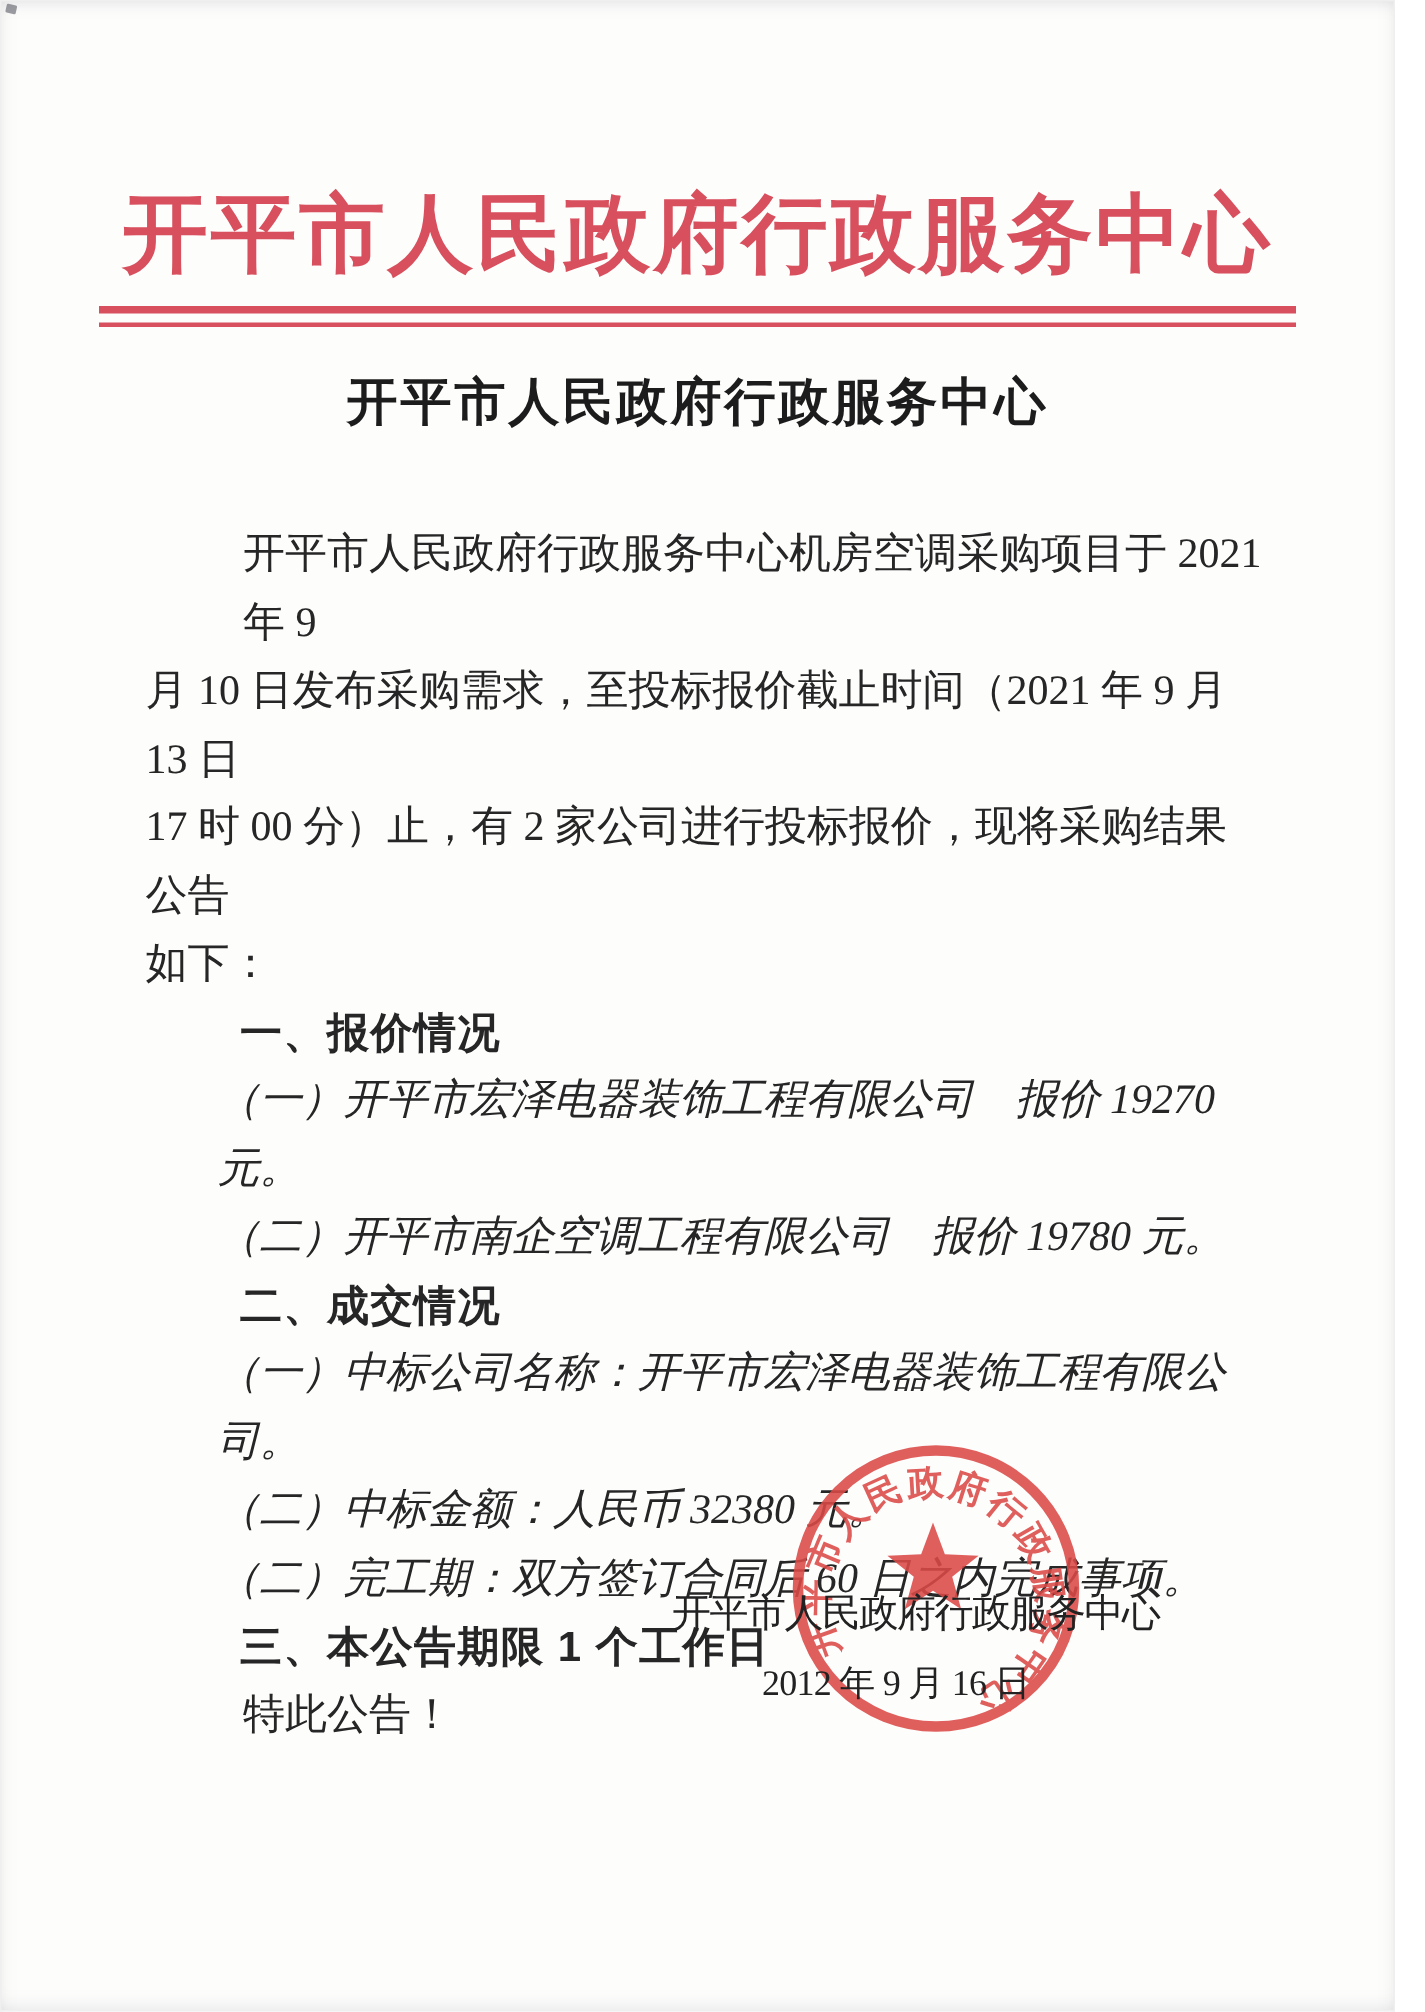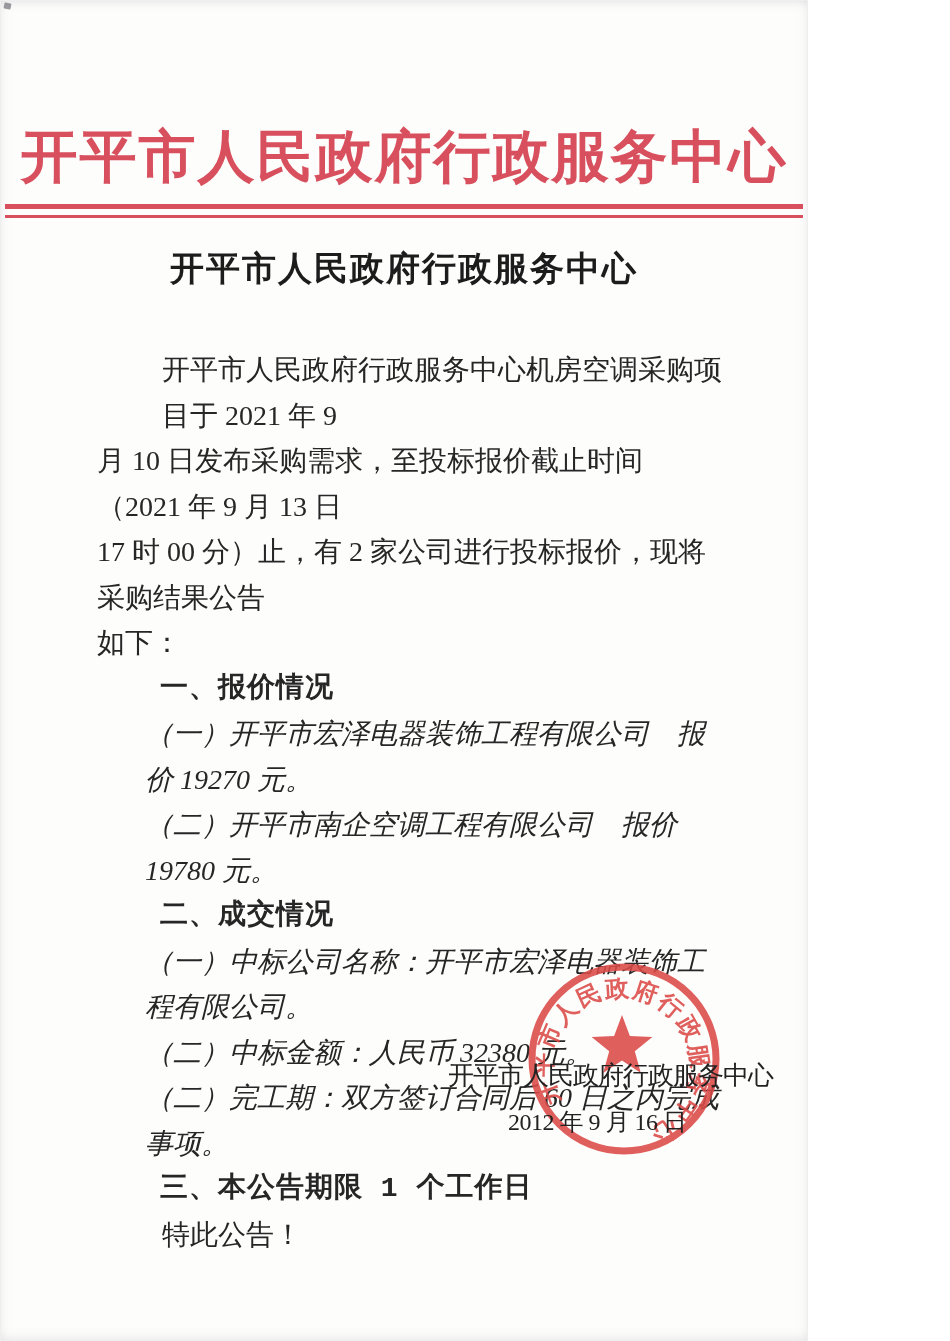--- a/index.html
+++ b/index.html
@@ -3,21 +3,21 @@
 <meta charset="utf-8">
 <style>
   :root{
     --banner-red:#d8505e;
     --seal-red:#dc4a48;
     --body-text:#262626;
   }
   html,body{margin:0;padding:0;background:#fff;}
   .page{
     position:relative;
-    width:808px;height:1341px;
+    width:930px;height:1341px;
     background:#fdfdfc;
     overflow:hidden;
     font-family:"Liberation Serif","DejaVu Serif",serif;
     box-shadow:
       inset 0 0 0 1px #efefef,
       inset 0 10px 12px -10px rgba(120,120,130,.28),
       inset 0 -12px 14px -12px rgba(120,120,130,.22),
       inset 10px 0 12px -10px rgba(120,120,130,.15),
       inset -10px 0 12px -10px rgba(120,120,130,.15);
   }
@@ -50,21 +50,21 @@
   }
   .main{
     margin:54px 85px 0 97px;
     color:var(--body-text);
     font-size:28px;
     line-height:45.5px;
   }
   .main p{margin:0;}
   .first-indent{padding-left:65px;}
   .sec-heading{
-    font-family:Liberation Mono, monospace;
+    font-family:Liberation Sans, sans-serif;
     font-weight:bold;
     padding-left:63px;
     letter-spacing:1px;
   }
   .sec-item{padding-left:48px;font-style:italic;}
   .closing{padding-left:65px;}
   .sig-org{
     position:absolute;left:448px;top:1058px;
     font-size:26px;letter-spacing:-1px;
     color:#222;z-index:3;white-space:nowrap;

